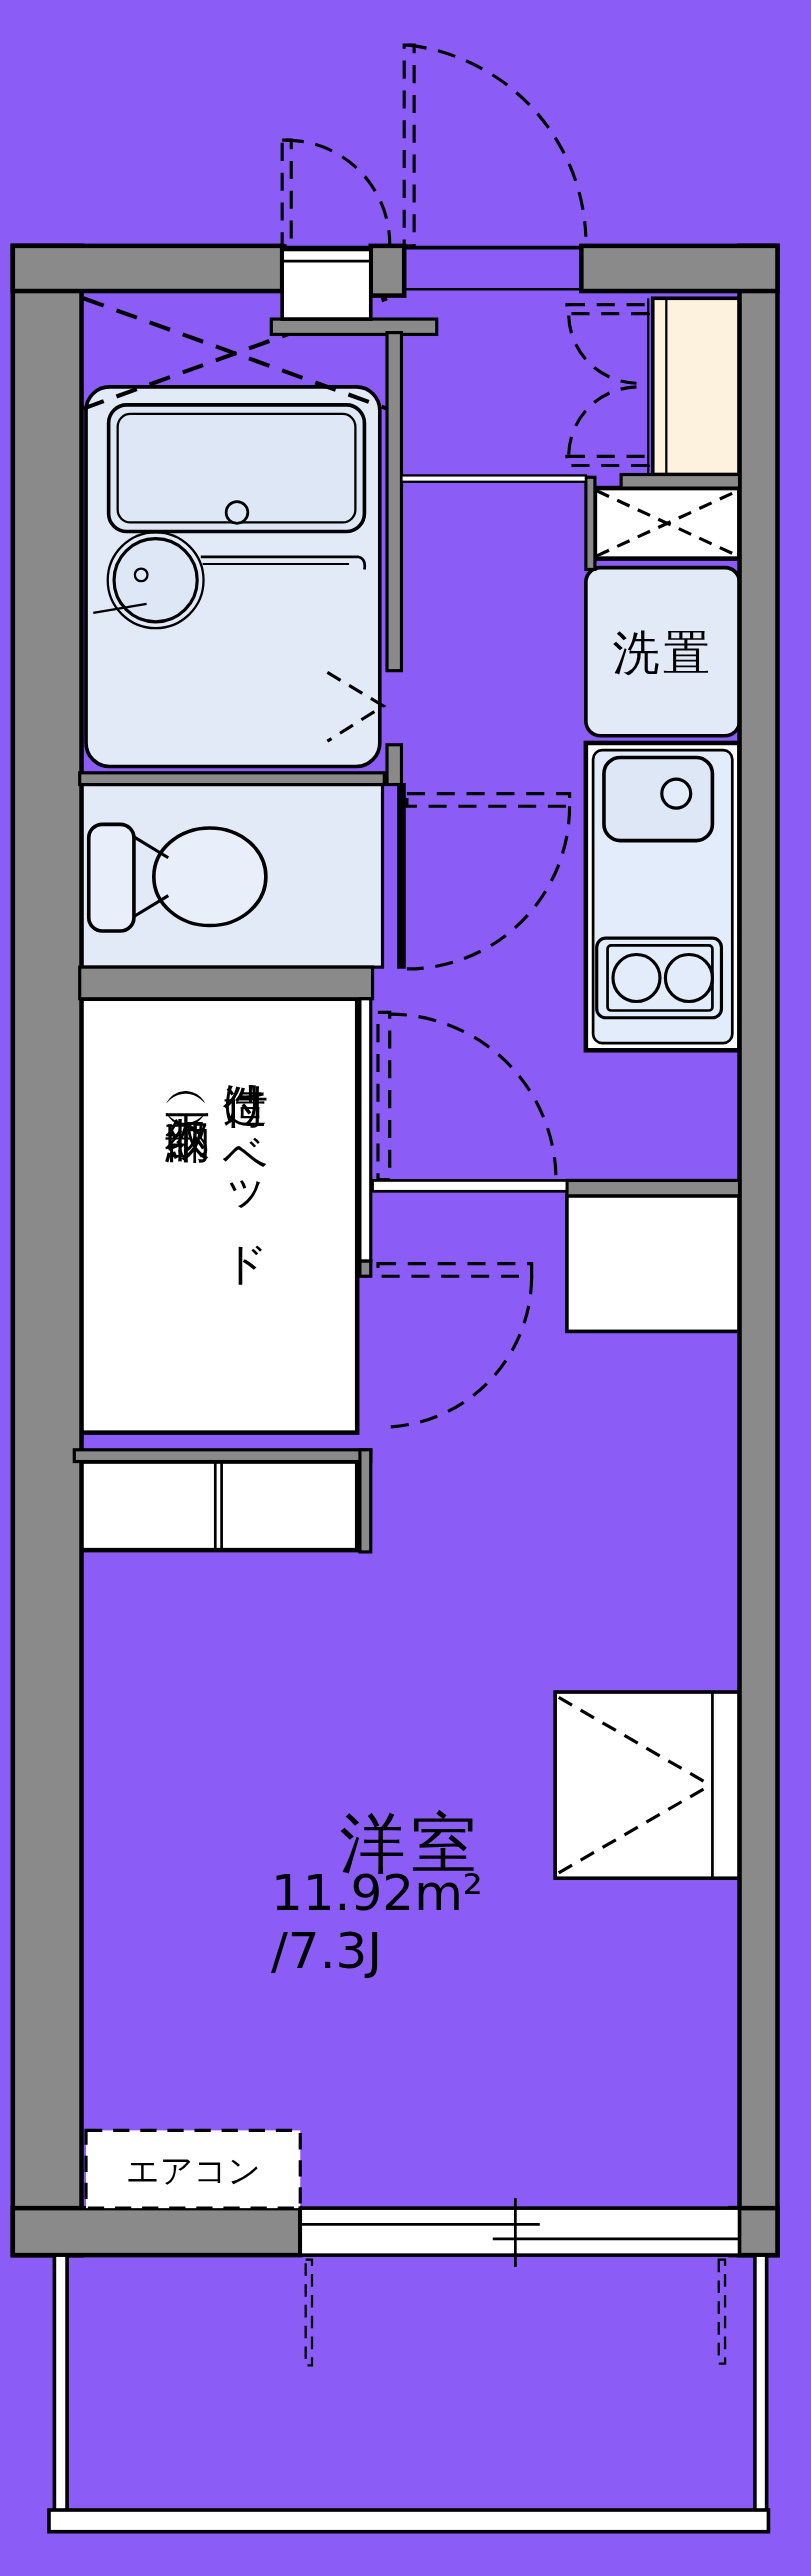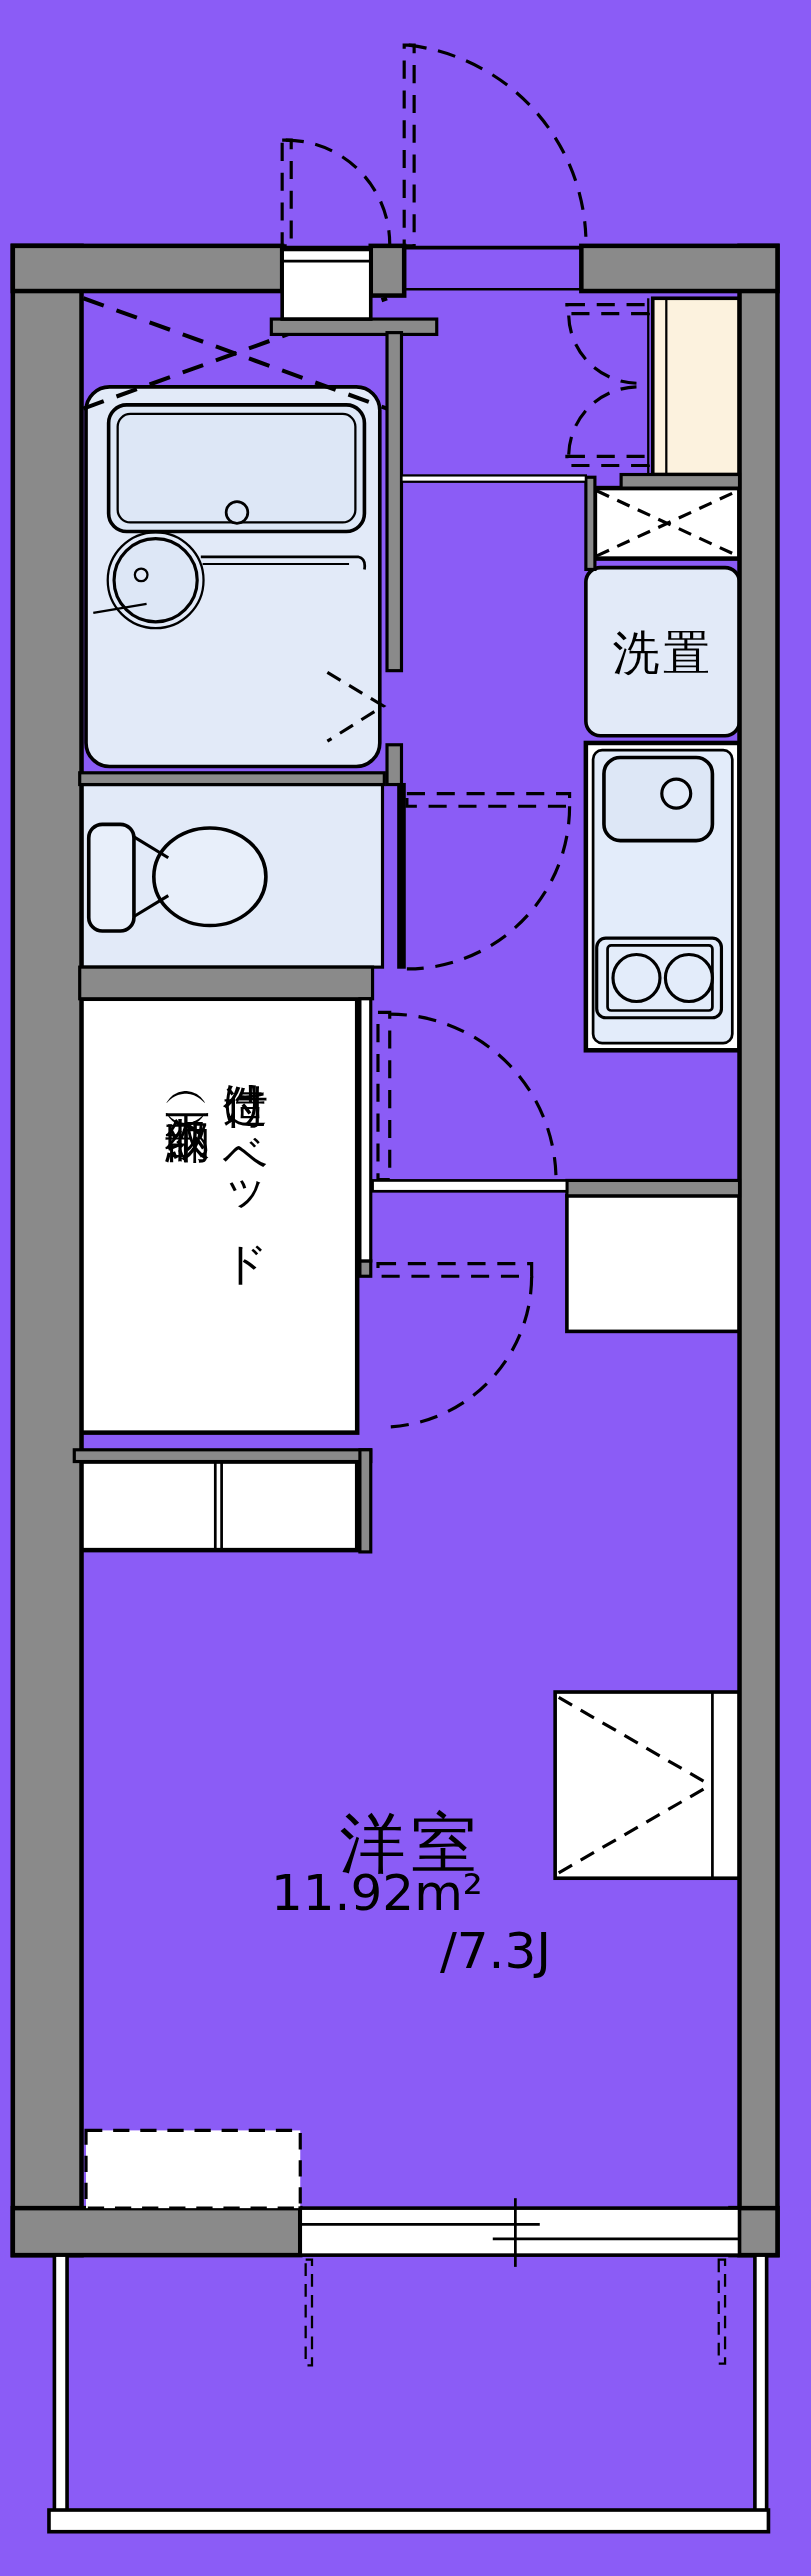--- a/index.html
+++ b/index.html
@@ -5,21 +5,21 @@
   html,body{margin:0;padding:0;background:#fff;}
   #plan{
     position:relative;width:812px;height:2576px;background:#8b5cf6;overflow:hidden;
     font-family:"DejaVu Sans","Liberation Sans",sans-serif;color:#000;
   }
   #plan svg{position:absolute;left:0;top:0;}
   .lbl{position:absolute;color:#000;white-space:nowrap;}
   .lbl-washer{left:586px;top:622px;width:154px;text-align:center;font-size:47px;letter-spacing:3.6px;}
   .lbl-room{left:271px;top:1779px;width:280px;text-align:center;font-size:66px;letter-spacing:5.4px;margin-top:20px;}
   .lbl-area{left:271px;top:1864px;width:280px;font-size:50px;}
-  .lbl-jo{left:271px;top:1922px;width:280px;text-align:right;font-size:50px;}
+  .lbl-jo{left:271px;top:1922px;width:280px;text-align:left;font-size:50px;}
   .lbl-aircon{left:87px;top:2149px;width:213px;text-align:center;font-size:33px;}
   .vtext{position:absolute;writing-mode:vertical-rl;text-orientation:mixed;font-size:45px;line-height:1.1;letter-spacing:1.8px;}
   .vtext-main{left:221px;top:1048px;height:389px;}
   .vtext-sub{left:163px;top:1077px;height:389px;}
 </style>
 </head>
 <body>
 
 <div id="plan">
 
@@ -185,15 +185,16 @@
 
 <div class="lbl lbl-washer">洗置</div>
 
 <div class="vtext vtext-main">造付けベッド</div>
 <div class="vtext vtext-sub">（下部収納）</div>
 
 <div class="lbl lbl-room">洋室</div>
 <div class="lbl lbl-area">11.92m²</div>
 <div class="lbl lbl-jo">/7.3J</div>
 
+<div class="lbl lbl-aircon">エアコン</div>
 
 </div>
 
 
 </body></html>

